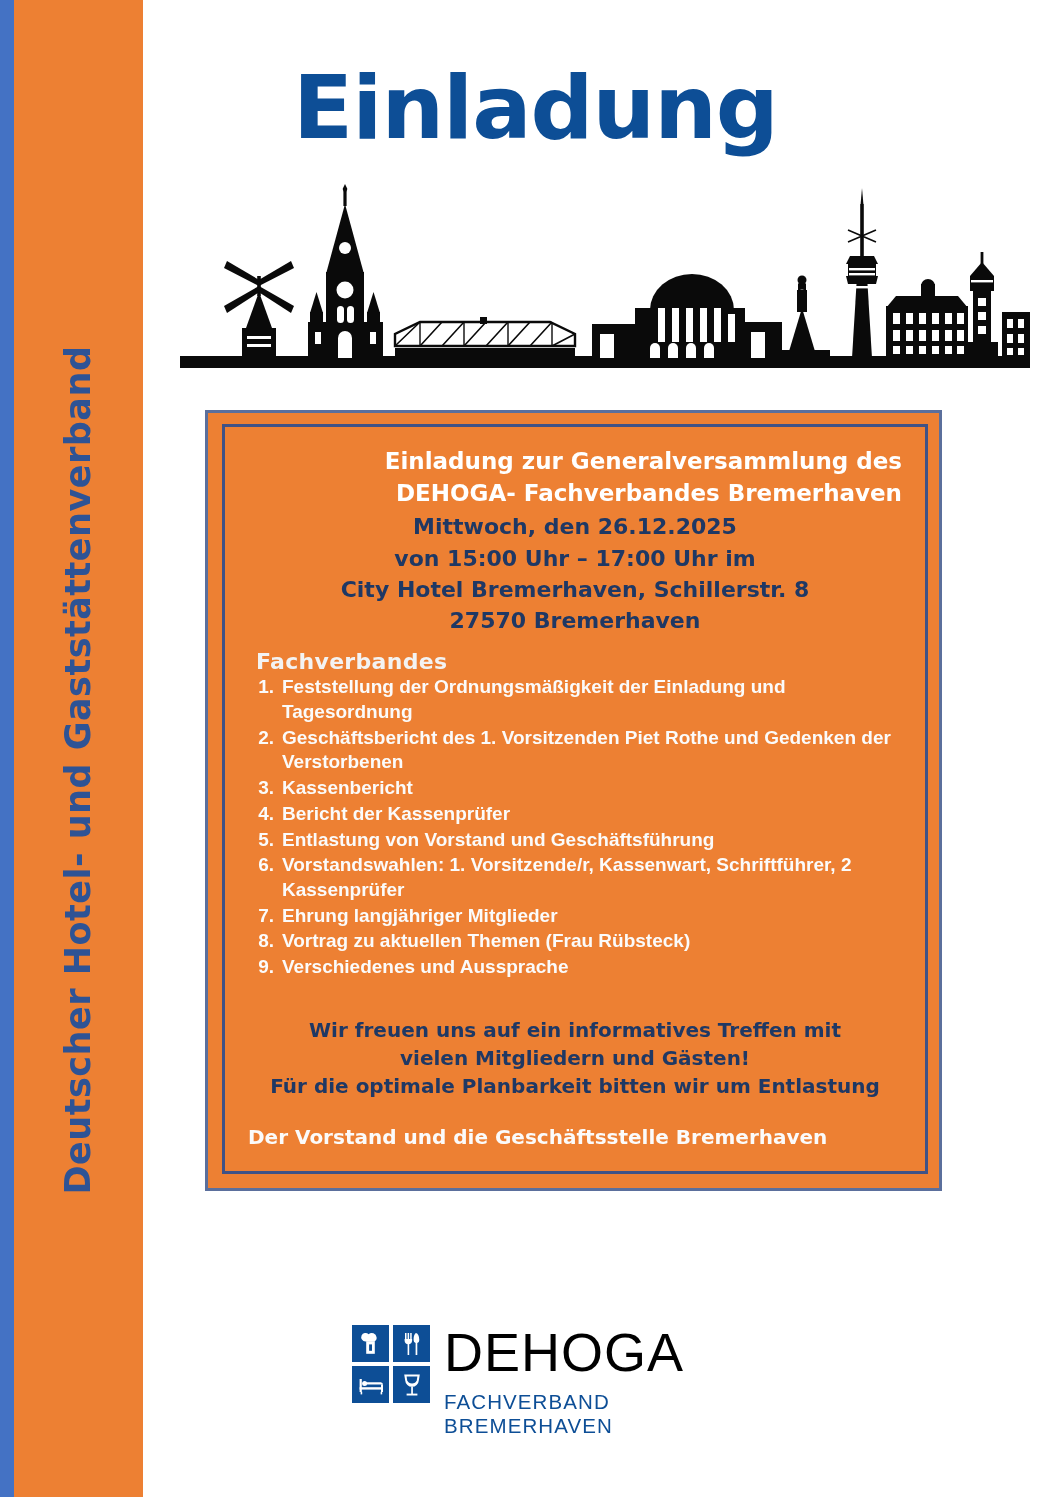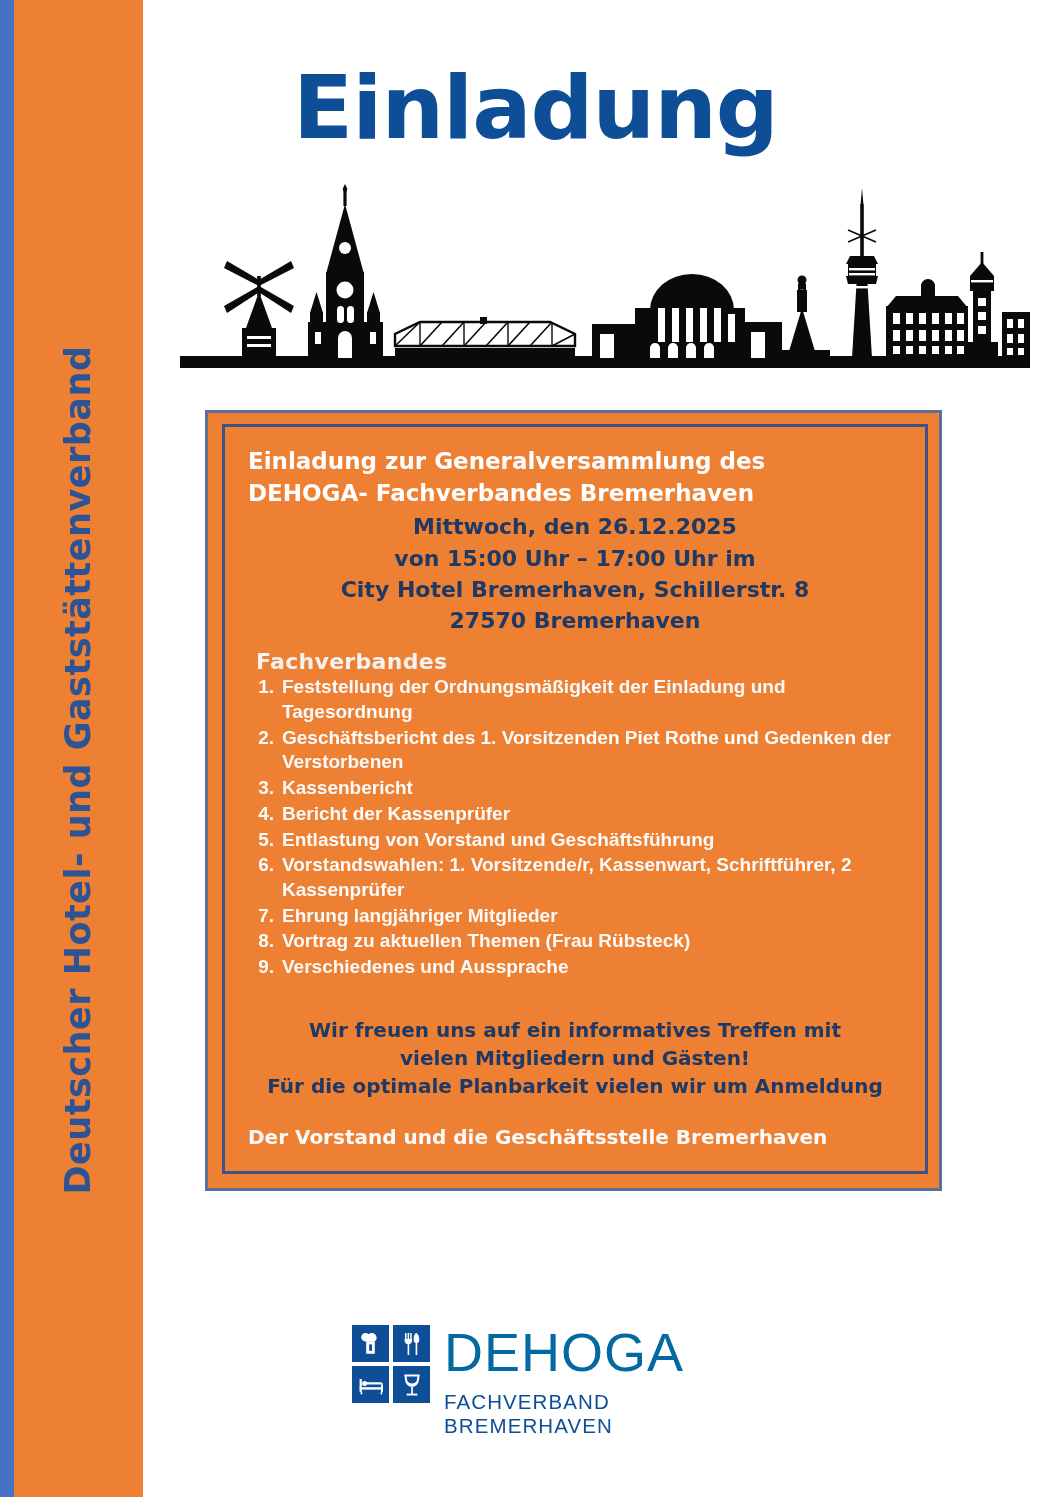--- a/index.html
+++ b/index.html
@@ -116,21 +116,21 @@
     left: 222px;
     top: 424px;
     width: 706px;
     height: 767px;
     box-sizing: border-box;
     padding: 22px 26px 0 26px;
   }
 
   
   .lead {
-    text-align: left;
+    text-align: right;
     font-family: "DejaVu Sans", sans-serif;
     font-weight: bold;
     font-size: 23px;
     line-height: 1.38;
     color: #ffffff;
     margin-bottom: 2px;
   }
   .lead-line { display: block; }
   .meeting {
     text-align: center;
@@ -231,21 +231,21 @@
   .logo-words {
     margin-left: 14px;
     padding-top: 2px;
   }
   .logo-dehoga {
     font-family: "Liberation Sans", sans-serif;
     font-size: 54px;
     font-weight: normal;
     letter-spacing: 1px;
     line-height: 0.96;
-    color: #0369a1;
+    color: #000000;
   }
   .logo-sub {
     font-family: "Liberation Sans", sans-serif;
     font-size: 20.5px;
     font-weight: normal;
     letter-spacing: 1.1px;
     color: #0D4E96;
     margin-top: 11px;
   }
 </style>
@@ -464,21 +464,21 @@
       </li>
       <li class="agenda-item">
         <span class="agenda-num">9.</span>
         <span class="agenda-text">Verschiedenes und Aussprache</span>
       </li>
     </ol>
 
     <div class="closing">
       <span class="closing-line">Wir freuen uns auf ein informatives Treffen mit</span>
       <span class="closing-line">vielen Mitgliedern und Gästen!</span>
-      <span class="closing-line">Für die optimale Planbarkeit vielen wir um Anmeldung</span>
+      <span class="closing-line">Für die optimale Planbarkeit bitten wir um Entlastung</span>
     </div>
 
     <div class="signoff">Der Vorstand und die Geschäftsstelle Bremerhaven</div>
   </div>
 
   <div class="logo">
     <div class="logo-mark">
       <div class="logo-tile">
         <svg width="30" height="30" viewBox="0 0 30 30" aria-hidden="true">
           <path d="M9.5 12.5 a4.3 4.3 0 1 1 3.1 -7.3 a4.9 4.9 0 0 1 8.0 3.0 a4.0 4.0 0 0 1 -2.4 4.3 Z" fill="#ffffff"></path>

